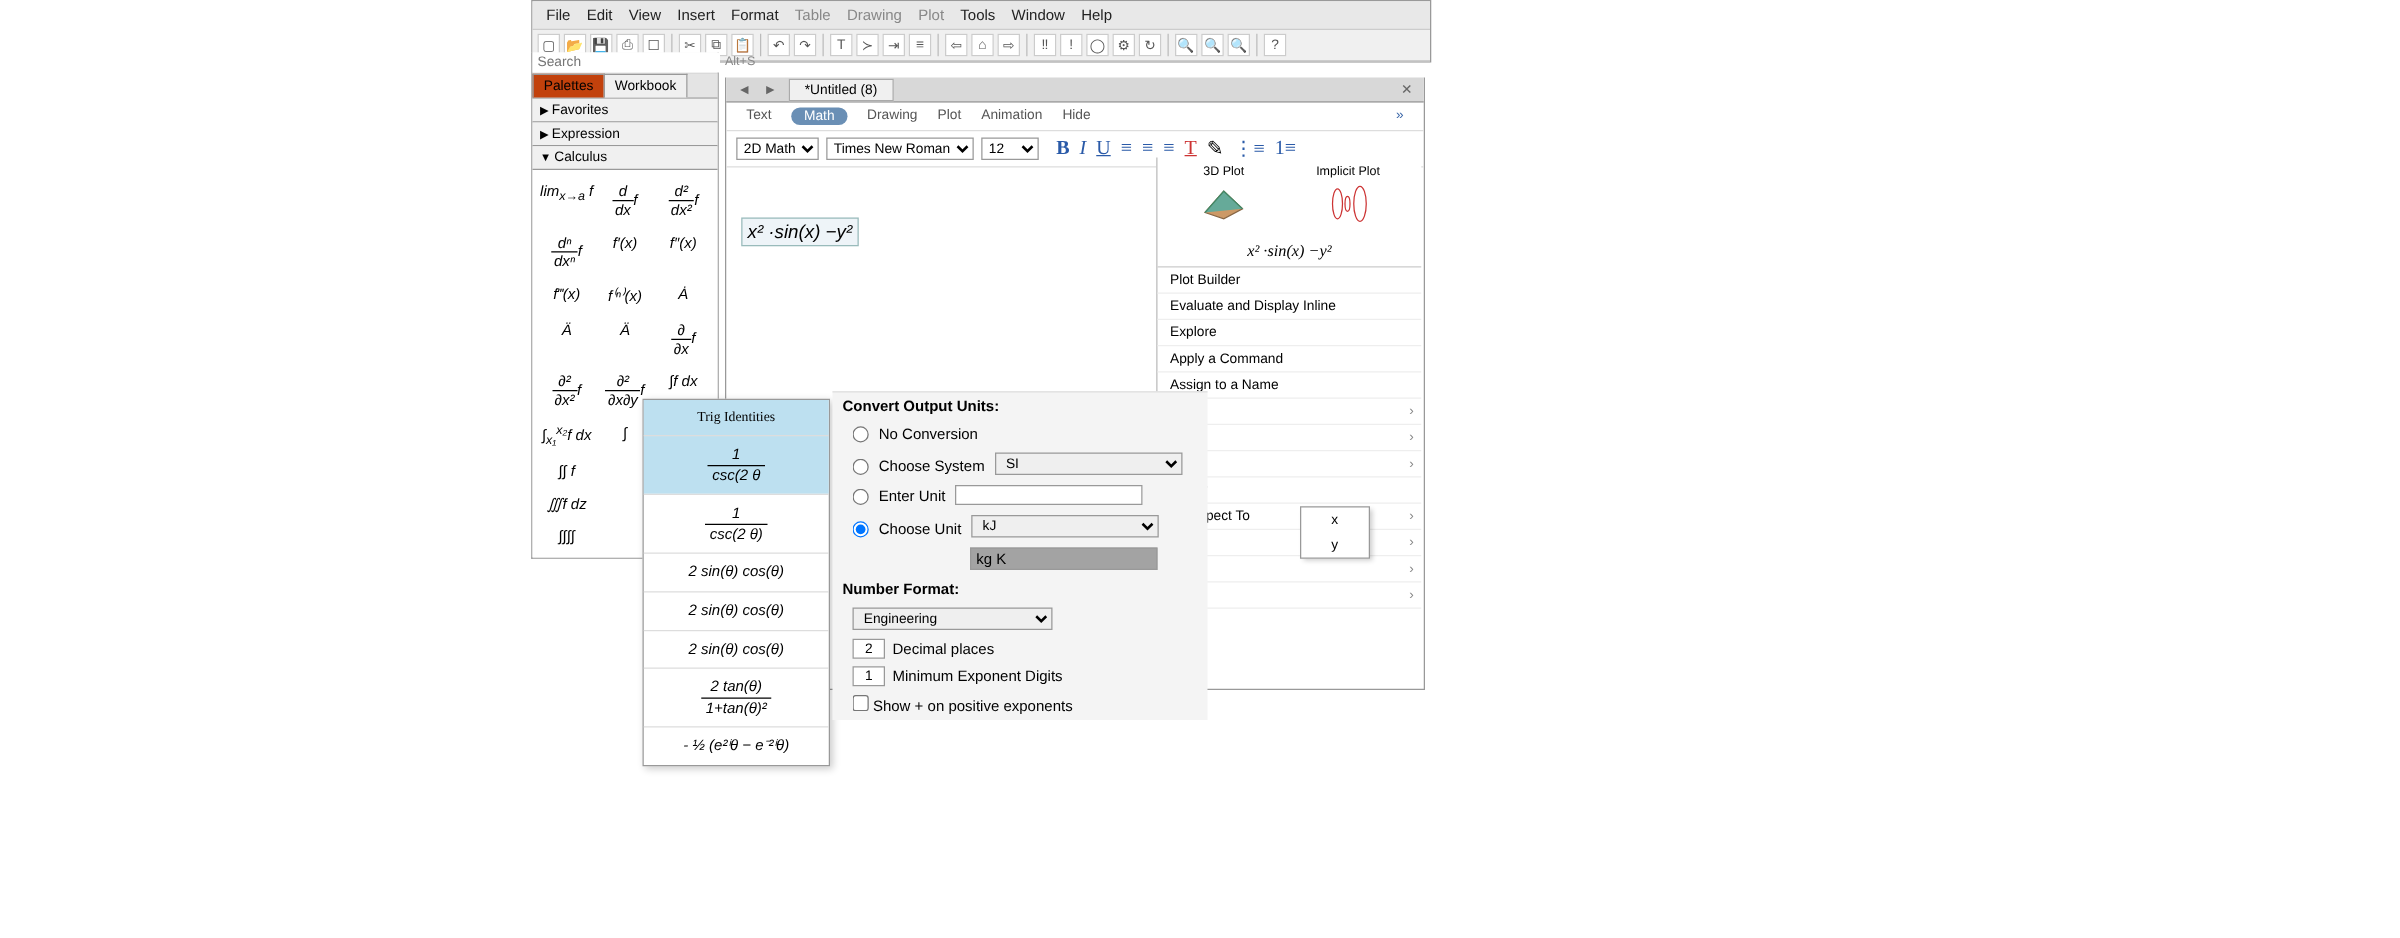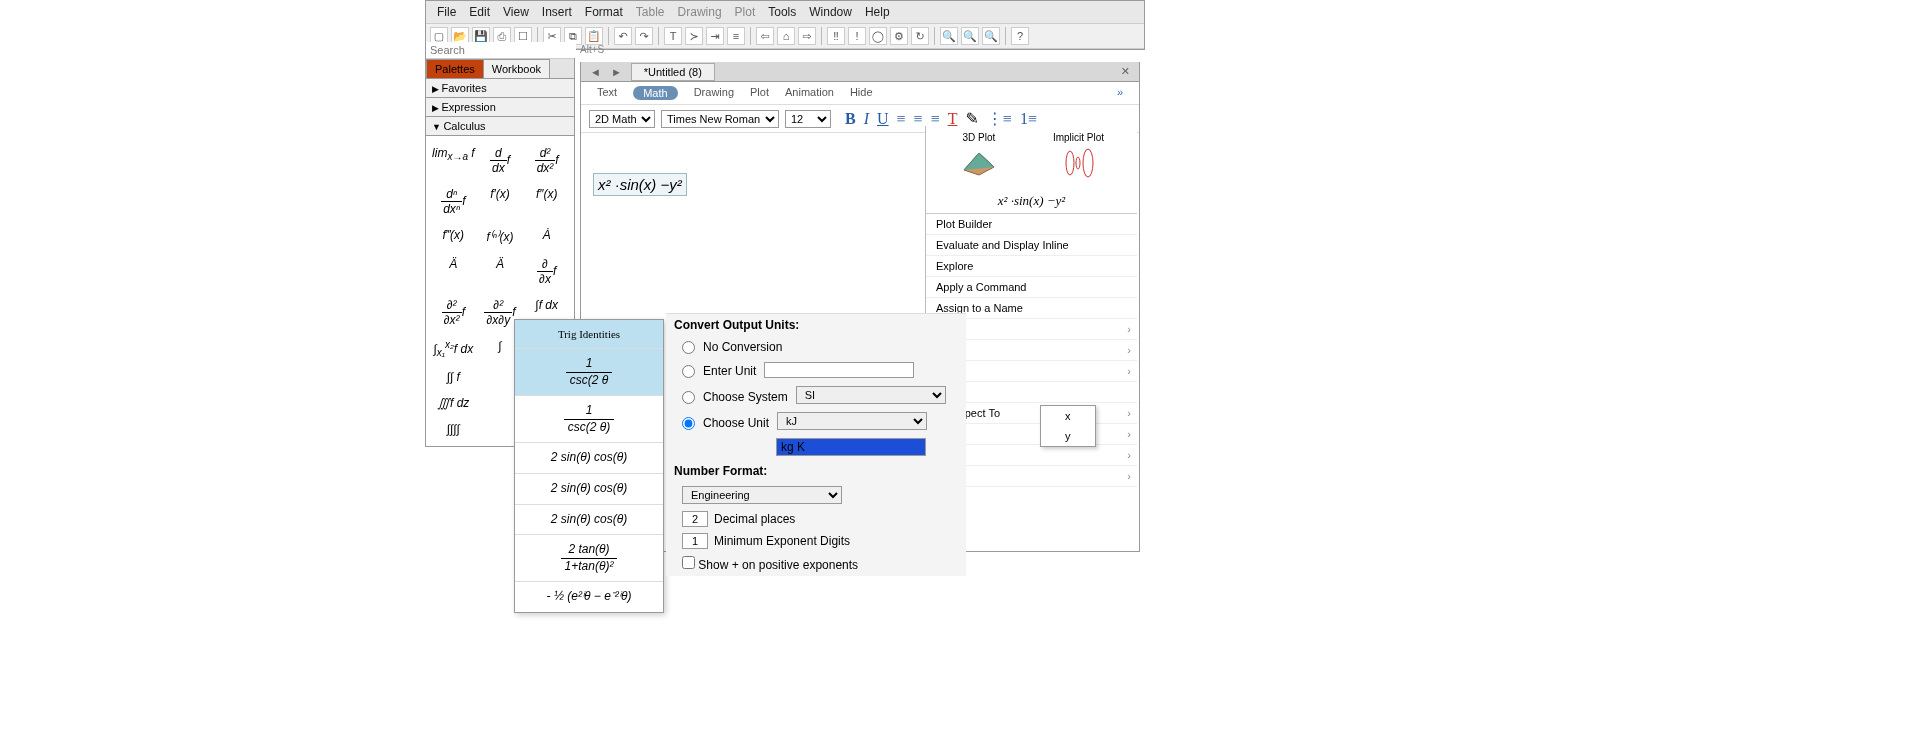--- a/index.html
+++ b/index.html
@@ -253,37 +253,37 @@
 </div>
 
 <div class="dialog">
   <h4>Convert Output Units:</h4>
   <div class="opt">
       <input type="radio" name="cu" style="">
       <span>No Conversion</span>
     </div>
   <div class="opt">
       <input type="radio" name="cu" style="">
+      <span>Choose System</span>
+      <select><option>SI</option></select>
+    </div>
+  <div class="opt">
+      <input type="radio" name="cu" style="">
       <span>Enter Unit</span>
       <input type="text" style="">
-    </div>
-  <div class="opt">
-      <input type="radio" name="cu" style="">
-      <span>Choose System</span>
-      <select><option>SI</option></select>
     </div>
   <div class="opt">
       <input type="radio" name="cu" checked="" style="">
       <span>Choose Unit</span>
     <select style="width:150px">
       <option>kJ</option>
     </select>
   </div>
   <div class="opt" style="padding-left:110px">
-      <span style="border:1px solid #999;padding:1px 4px;width:150px;display:inline-block;background:#1d4ed8">kg K</span>
+      <span style="border:1px solid #999;padding:1px 4px;width:150px;display:inline-block;background:#a3a3a3">kg K</span>
     </div>
   <h4>Number Format:</h4>
   <div class="opt">
       <select style="width:160px"><option>Engineering</option></select>
     </div>
   <div class="num-row">
       <input type="text" value="2" style="">
       <span>Decimal places</span>
     </div>
   <div class="num-row">

